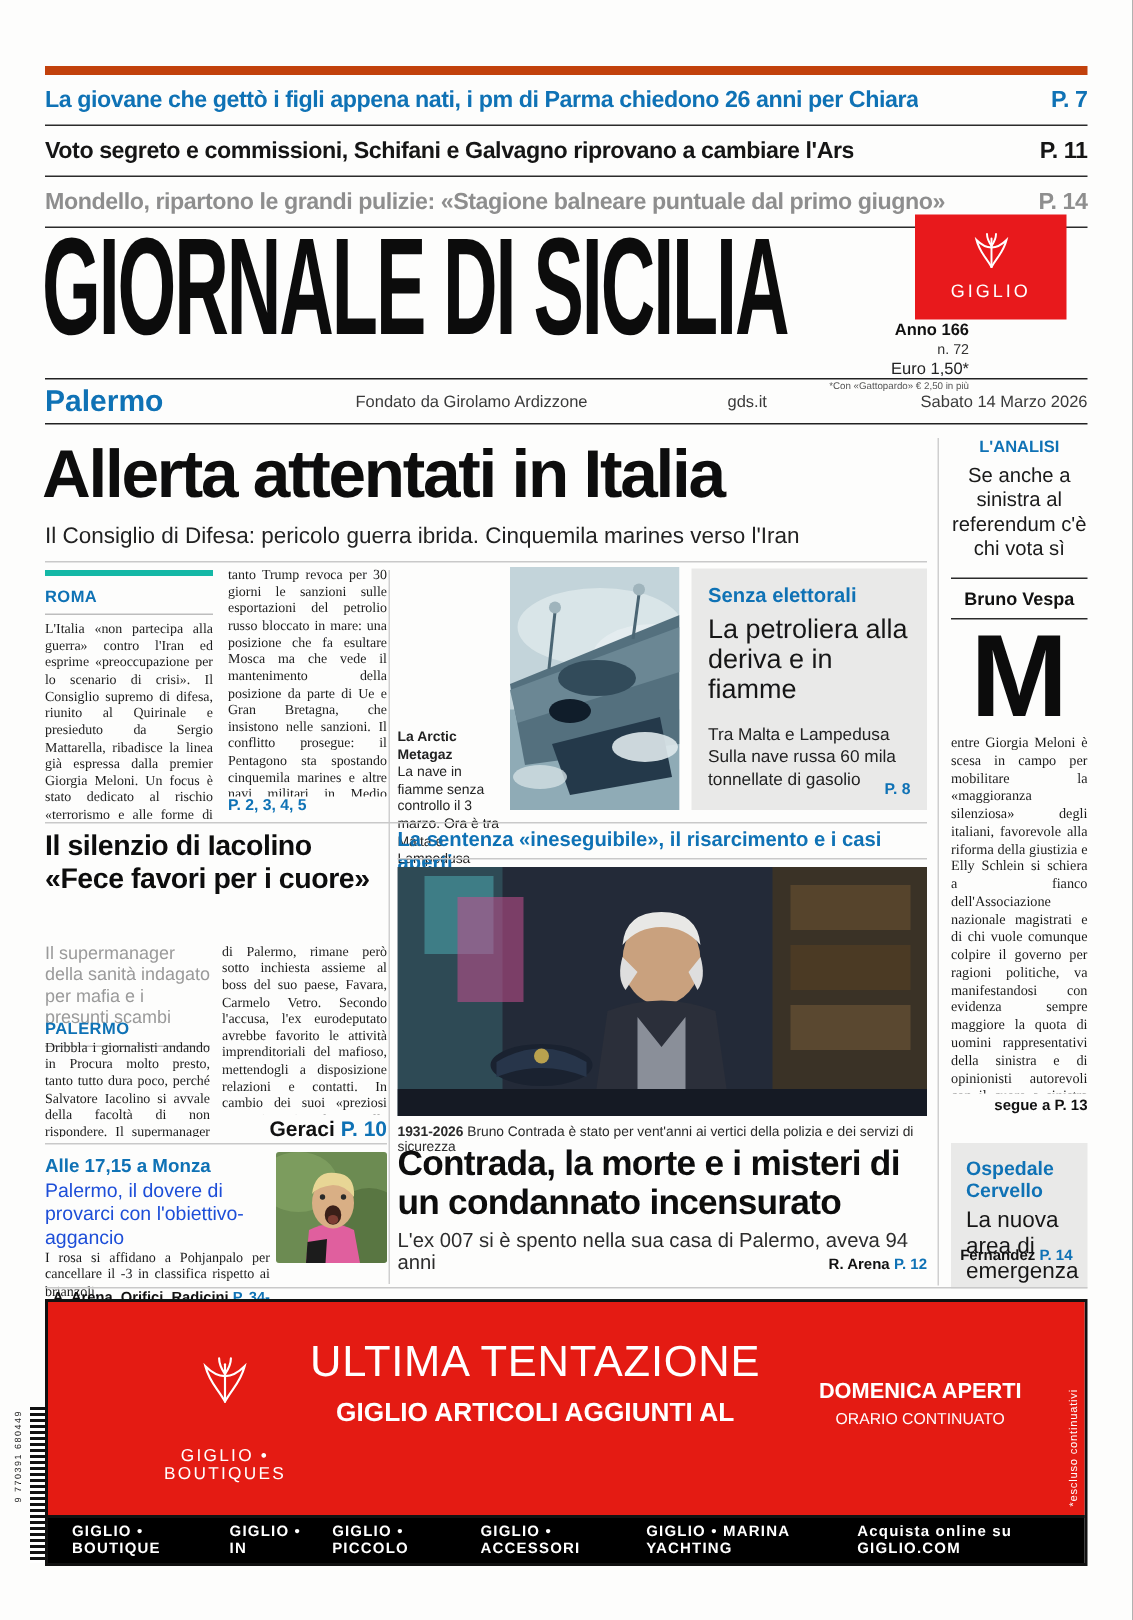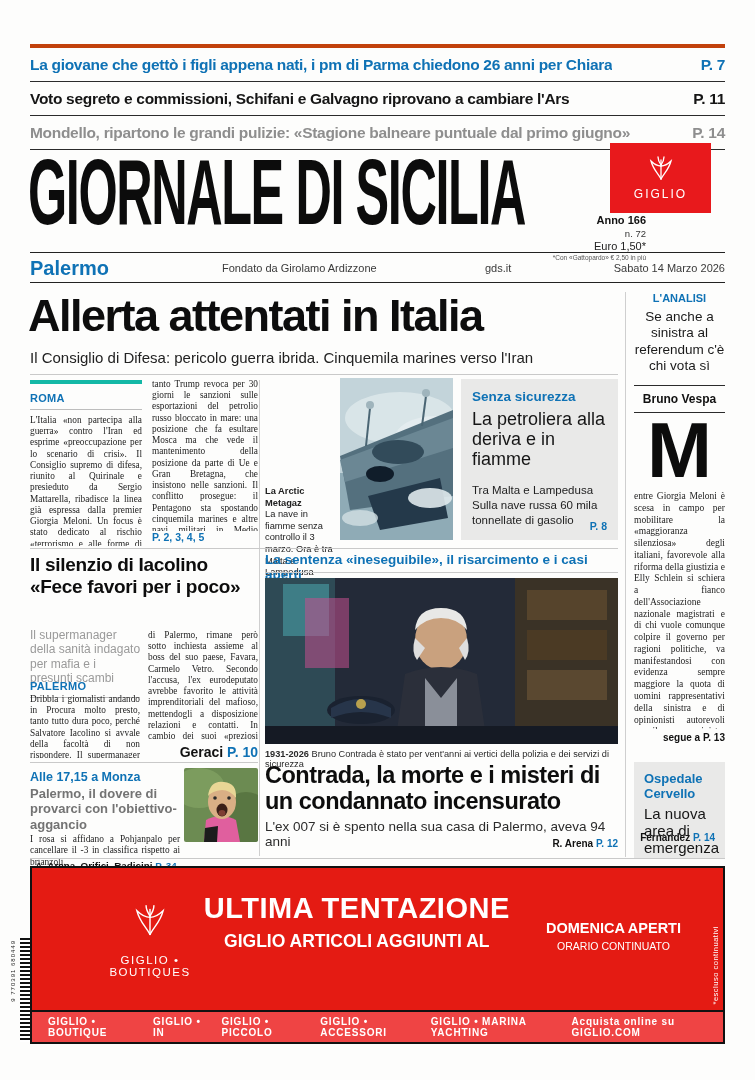--- a/index.html
+++ b/index.html
@@ -9,21 +9,21 @@
     background:#fdfdfc; overflow:hidden;
     font-family:"Liberation Sans", sans-serif; color:#111;
   }
   .hr { position:absolute; height:1px; background:#2b2b2b; }
   .hr.light { background:#c9c9c9; }
   .vline { position:absolute; width:1px; background:#cfcfcf; }
   .serif { font-family:"Liberation Serif", serif; text-align:justify; color:#1c1c1c; }
   .blue { color:#0f72b5; }
 
   
-  .teasers { position:absolute; left:30px; top:44px; width:695px; border-top:4px solid #c2410c; }
+  .teasers { position:absolute; left:30px; top:44px; width:695px; border-top:6px solid #c2410c; }
   .teaser { display:flex; justify-content:space-between; align-items:center;
             padding:8px 0 7px; border-bottom:1px solid #2b2b2b;
             font-weight:bold; font-size:15.5px; letter-spacing:-0.3px; }
   .teaser .t1 { white-space:nowrap; overflow:hidden; }
   .teaser .pg { margin-left:12px; white-space:nowrap; }
   .teaser.c-blue { color:#0f72b5; } .teaser.c-black { color:#151515; } .teaser.c-gray { color:#8e8e8e; }
 
   
   .masthead-title { position:absolute; left:28px; top:146px; font-size:72px; font-weight:bold;
     letter-spacing:-2px; line-height:1; white-space:nowrap; color:#0c0c0c;
@@ -90,50 +90,50 @@
     line-height:1.2; color:#9a9a9a; }
   .iac-kwrap { position:absolute; left:30px; top:676px; width:110px; border-bottom:1px solid #bdbdbd; padding-bottom:3px; }
   .iac-col1 { position:absolute; left:30px; top:694px; width:110px; height:64px; overflow:hidden; }
   .iac-col2 { position:absolute; left:148px; top:630px; width:110px; height:113px; overflow:hidden; }
   .iac-by { position:absolute; left:148px; top:744px; width:110px; text-align:right; font-size:14px; }
   .byname { font-weight:bold; color:#111; }
   .bypage { font-weight:bold; color:#0f72b5; }
 
   
   .monza-k { position:absolute; left:30px; top:770px; font-size:12.5px; font-weight:bold; color:#0f72b5; }
-  .monza-t { position:absolute; left:30px; top:786px; width:152px; font-size:13px; font-weight:bold; line-height:1.18; color:#737373; }
+  .monza-t { position:absolute; left:30px; top:786px; width:152px; font-size:13px; font-weight:normal; line-height:1.18; color:#1d4ed8; }
   .monza-b { position:absolute; left:30px; top:834px; width:150px; font-size:9.4px; line-height:1.2; }
   .monza-by { position:absolute; left:30px; top:846px; width:150px; text-align:right; font-size:9.8px; margin-top:14px; }
   .player { position:absolute; left:184px; top:768px; width:74px; height:74px; border-radius:2px; overflow:hidden; }
 
   
   .sent-k { position:absolute; left:265px; top:552px; width:353px; font-size:13.5px; font-weight:bold; color:#0f72b5; }
   .contrada-photo { position:absolute; left:265px; top:578px; width:353px; height:166px; }
   .contrada-cap { position:absolute; left:265px; top:749px; width:353px; font-size:9.2px; color:#2a2a2a; }
   .contrada-h { position:absolute; left:265px; top:763px; width:353px; font-size:23.5px;
     font-weight:bold; line-height:1.1; letter-spacing:-0.5px; color:#0d0d0d; }
   .contrada-d { position:absolute; left:265px; top:819px; width:353px; font-size:13.5px; color:#2c2c2c; }
   .contrada-by { position:absolute; left:265px; top:838px; width:353px; text-align:right; font-size:10px; }
 
   
   .ad { position:absolute; left:30px; top:866px; width:695px; height:178px; border:2px solid #111; }
   .ad-main { position:relative; width:100%; height:142px; background:#e41b13; }
   .ad-brand { position:absolute; left:48px; top:36px; width:140px; text-align:center; color:#fff; }
-  .ad-brand .txt { font-size:11.5px; letter-spacing:1.5px; margin-top:14px; }
+  .ad-brand .txt { font-size:11.5px; letter-spacing:1.5px; margin-top:24px; }
   .ad-center { position:absolute; left:47%; top:24px; transform:translateX(-50%); text-align:center; color:#fff; width:360px; }
-  .ad-center .t1 { font-size:29px; letter-spacing:0.5px; font-weight:bold; }
+  .ad-center .t1 { font-size:29px; letter-spacing:0.5px; font-weight:normal; }
   .ad-center .t2 { font-size:17.5px; font-weight:bold; margin-top:6px; }
   .ad-center .t3 { font-size:32px; font-weight:bold; margin-top:2px; }
   .ad-right { position:absolute; right:42px; top:52px; text-align:center; color:#fff; }
   .ad-right .r1 { font-size:14.5px; font-weight:bold; }
   .ad-right .r2 { font-size:10.5px; margin-top:4px; }
   .ad-note { position:absolute; right:3px; bottom:6px; color:#fff; font-size:7.5px;
     writing-mode:vertical-rl; transform:rotate(180deg); letter-spacing:0.5px; }
   .ad-bar { display:flex; align-items:center; gap:20px; padding:0 16px; height:32px;
-    background:#ef4444; border-top:2px solid #111; color:#fff; font-size:10px; font-weight:bold; letter-spacing:0.8px; }
+    background:#000000; border-top:2px solid #111; color:#fff; font-size:10px; font-weight:bold; letter-spacing:0.8px; }
   .ad-bar .right { margin-left:auto; }
 
   
   .barcode { position:absolute; left:13px; top:938px; width:17px; height:104px; }
   .barcode .bars { position:absolute; right:0; top:0; width:10px; height:100%;
     background:repeating-linear-gradient(to bottom, #111 0 2px, #fff 2px 4px); }
   .barcode .num { position:absolute; left:-3px; top:2px; writing-mode:vertical-rl;
     transform:rotate(180deg); font-size:6px; letter-spacing:1px; color:#222; }
 </style>
 </head>
@@ -173,21 +173,21 @@
   </div>
   <div class="edition">
     <div class="a">Anno 166</div>
     <div class="n">n. 72</div>
     <div class="p">Euro 1,50*</div>
     <div class="note">*Con «Gattopardo» € 2,50 in più</div>
   </div>
 
   <div class="dateline">
     <span class="city blue">Palermo</span>
-    <span class="mid" style="left:192px">Fondato da Girolamo Ardizzone</span>
+    <span class="mid" style="left:207px">Fondato da Girolamo Ardizzone</span>
     <span class="mid" style="left:455px">gds.it</span>
     <span class="date">Sabato 14 Marzo 2026</span>
   </div>
 
   <h1 class="lead-headline">Allerta attentati in Italia</h1>
   <div class="lead-subhead">Il Consiglio di Difesa: pericolo guerra ibrida. Cinquemila marines verso l'Iran</div>
   <div class="hr light" style="left:30px; top:374px; width:588px;"></div>
 
   <div class="lead-col1">
     <div class="kwrap"><span class="kicker">ROMA</span></div>
@@ -217,21 +217,21 @@
       <circle cx="30" cy="27" r="4" fill="#9fb4bc"></circle>
       <line x1="86" y1="18" x2="82" y2="48" stroke="#4a6573" stroke-width="2"></line>
       <circle cx="86" cy="15" r="4" fill="#9fb4bc"></circle>
       <ellipse cx="40" cy="96" rx="14" ry="8" fill="#101d2a"></ellipse>
       <ellipse cx="90" cy="120" rx="22" ry="10" fill="#dfe9ec" opacity="0.9"></ellipse>
       <ellipse cx="20" cy="140" rx="18" ry="8" fill="#d2e0e4" opacity="0.8"></ellipse>
     </svg>
   </div>
 
   <div class="tanker-box graybox">
-    <div class="k">Senza sicurezza</div>
+    <div class="k">Senza elettorali</div>
     <div class="t">La petroliera alla deriva e in fiamme</div>
     <div class="b">Tra Malta e Lampedusa Sulla nave russa 60 mila tonnellate di gasolio</div>
     <div class="pg">P. 8</div>
   </div>
 
   <div class="vline" style="left:259px; top:380px; height:476px;"></div>
   <div class="vline" style="left:625px; top:292px; height:565px;"></div>
 
   <div class="sidebar">
     <div class="k">L'ANALISI</div>
@@ -250,21 +250,21 @@
       <div class="t">La nuova area di emergenza</div>
       <div class="by">
         <b class="byname">Fernandez</b>
         <span class="pg bypage">P. 14</span>
       </div>
     </div>
   </div>
 
   <div class="hr light" style="left:30px; top:548px; width:588px;"></div>
 
-  <h2 class="iac-headline">Il silenzio di Iacolino «Fece favori per i poco»</h2>
+  <h2 class="iac-headline">Il silenzio di Iacolino «Fece favori per i cuore»</h2>
   <div class="iac-deck">Il supermanager della sanità indagato per mafia e i presunti scambi</div>
   <div class="iac-kwrap"><span class="kicker">PALERMO</span></div>
   <div class="iac-col1">
     <p class="serif smallserif">Dribbla i giornalisti andando in Procura molto presto, tanto tutto dura poco, perché Salvatore Iacolino si avvale della facoltà di non rispondere. Il supermanager della sanità siciliana, indagato per concorso in associazione mafiosa dalla Dda</p>
   </div>
   <div class="iac-col2">
     <p class="serif smallserif">di Palermo, rimane però sotto inchiesta assieme al boss del suo paese, Favara, Carmelo Vetro. Secondo l'accusa, l'ex eurodeputato avrebbe favorito le attività imprenditoriali del mafioso, mettendogli a disposizione relazioni e contatti. In cambio dei suoi «preziosi agganci», in base alla ricostruzione degli investigatori, Iacolino avrebbe ottenuto finanziamenti per campagne elettorali e assunzioni di persone a lui vicine.</p>
   </div>
   <div class="iac-by">
     <b class="byname">Geraci</b>

